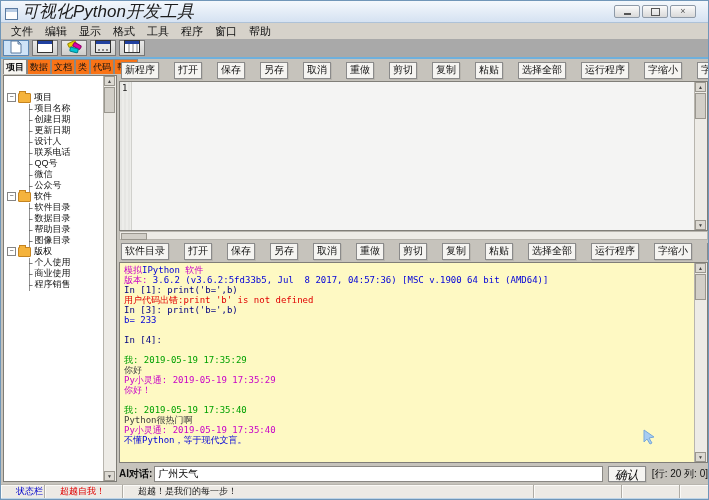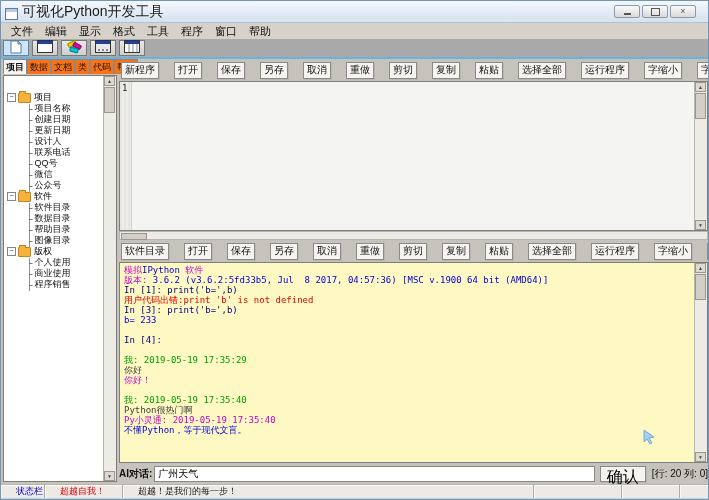--- a/index.html
+++ b/index.html
@@ -2,21 +2,21 @@
 <html><head>
 <meta charset="utf-8">
 <style>
   html,body{margin:0;padding:0;}
   body{width:709px;height:500px;font-family:"Liberation Sans",sans-serif;background:#9FB6CC;}
   .window{position:relative;width:709px;height:500px;box-sizing:border-box;border:1px solid #7096B8;background:#C6C3BC;overflow:hidden;}
 
   
   .titlebar{position:absolute;top:0;left:0;right:0;height:22px;background:linear-gradient(#F4F8FC,#D5E2F2);border-bottom:1px solid #AEC2D8;display:flex;align-items:center;padding:0 4px;box-sizing:border-box;}
   .title-icon{width:13px;height:12px;margin-right:4px;display:inline-block;}
-  .title-text{font-size:14px;color:#1c1c1c;flex:1;}
+  .title-text{font-size:17px;color:#1c1c1c;flex:1;font-style:italic;}
   .win-controls{display:flex;gap:2px;margin-right:8px;}
   .win-btn{width:26px;height:13px;background:linear-gradient(#FBFBFB,#D9D9D9);border:1px solid #8E9AA8;border-radius:2px;padding:0;display:flex;align-items:center;justify-content:center;cursor:default;}
   .glyph-min{width:7px;height:2px;background:#555;display:block;margin-top:4px;}
   .glyph-max{width:7px;height:6px;border:1px solid #555;display:block;}
   .glyph-close{font-size:9px;line-height:9px;color:#555;}
 
   
   .menubar{position:absolute;top:22px;left:0;right:0;height:16px;background:#D6D2CA;border-bottom:1px solid #C2BEB6;display:flex;align-items:center;padding-left:4px;}
   .menu-item{font-size:11px;color:#111;padding:0 6px;}
 
@@ -61,21 +61,21 @@
   
   .console{position:absolute;top:261px;left:118px;width:589px;height:201px;background:#fef9c3;border:1px solid #807E78;box-sizing:border-box;}
   .console-lines{position:absolute;top:2px;left:4px;right:15px;bottom:2px;overflow:hidden;}
   .console-line{font-family:"DejaVu Sans Mono",monospace;font-size:9px;line-height:10px;white-space:pre;}
   .cursor-arrow{position:absolute;right:50px;bottom:12px;}
 
   
   .ai-row{position:absolute;top:464px;left:118px;width:589px;height:18px;display:flex;align-items:center;}
   .ai-label{font-size:10px;color:#111;margin-right:2px;white-space:nowrap;font-weight:bold;}
   .ai-input{flex:1;height:14px;font-size:10px;border:1px solid #8A8884;background:#FFFFFF;padding:0 3px;font-family:"Liberation Sans",sans-serif;}
-  .confirm-btn{font-size:16px;height:16px;margin-left:5px;background:#F5F4F1;border:1px solid #8A8A8A;padding:0 6px;white-space:nowrap;box-shadow:1px 1px 0 #B9B6AF;}
+  .confirm-btn{font-size:12px;height:16px;margin-left:5px;background:#F5F4F1;border:1px solid #8A8A8A;padding:0 6px;white-space:nowrap;box-shadow:1px 1px 0 #B9B6AF;font-style:italic;}
   .rowcol{font-size:10px;color:#111;margin-left:6px;white-space:nowrap;}
 
   
   .statusbar{position:absolute;top:483px;left:0;width:709px;height:14px;background:#EDEAE5;border-top:1px solid #B8B5AE;display:flex;}
   .cell{font-size:9px;line-height:13px;padding-left:15px;border-right:1px solid #AFACA5;box-shadow:inset 1px 1px 0 #FBFAF7;white-space:nowrap;overflow:hidden;box-sizing:border-box;}
   .cell:nth-child(1){width:44px;}
   .cell:nth-child(2){width:78px;}
   .cell:nth-child(3){flex:1;}
   .cell:nth-child(4){width:88px;}
   .cell:nth-child(5){width:58px;}
@@ -308,20 +308,21 @@
         <div class="console-line"><span style="color: rgb(200, 0, 200);">版本: </span><span style="color: rgb(0, 0, 216);">3.6.2 (v3.6.2:5fd33b5, Jul  8 2017, 04:57:36) [MSC v.1900 64 bit (AMD64)]</span></div>
         <div class="console-line"><span style="color: rgb(0, 0, 128);">In [1]: print('b=',b)</span></div>
         <div class="console-line"><span style="color: rgb(224, 0, 0);">用户代码出错:print 'b' is not defined</span></div>
         <div class="console-line"><span style="color: rgb(0, 0, 128);">In [3]: print('b=',b)</span></div>
         <div class="console-line"><span style="color: rgb(0, 0, 216);">b= 233</span></div>
         <div class="console-line">&nbsp;</div>
         <div class="console-line"><span style="color: rgb(0, 0, 128);">In [4]:</span></div>
         <div class="console-line">&nbsp;</div>
         <div class="console-line"><span style="color: rgb(0, 160, 0);">我: 2019-05-19 17:35:29</span></div>
         <div class="console-line"><span style="color: rgb(64, 64, 64);">你好</span></div>
+        <div class="console-line"><span style="color: rgb(200, 0, 200);">Py小灵通: 2019-05-19 17:35:29</span></div>
         <div class="console-line"><span style="color: rgb(200, 0, 200);">你好！</span></div>
         <div class="console-line">&nbsp;</div>
         <div class="console-line"><span style="color: rgb(0, 160, 0);">我: 2019-05-19 17:35:40</span></div>
         <div class="console-line"><span style="color: rgb(64, 64, 64);">Python很热门啊</span></div>
         <div class="console-line"><span style="color: rgb(200, 0, 200);">Py小灵通: 2019-05-19 17:35:40</span></div>
         <div class="console-line"><span style="color: rgb(0, 0, 216);">不懂Python，等于现代文盲。</span></div>
       </div>
     <span class="cursor-arrow">
       <svg width="16" height="17" viewBox="0 0 16 17">
           <polygon points="3,1 13,8 8,9 11,14 9,15 6,10 3,13" fill="#A6CCF2" stroke="#78A8D8"></polygon>

